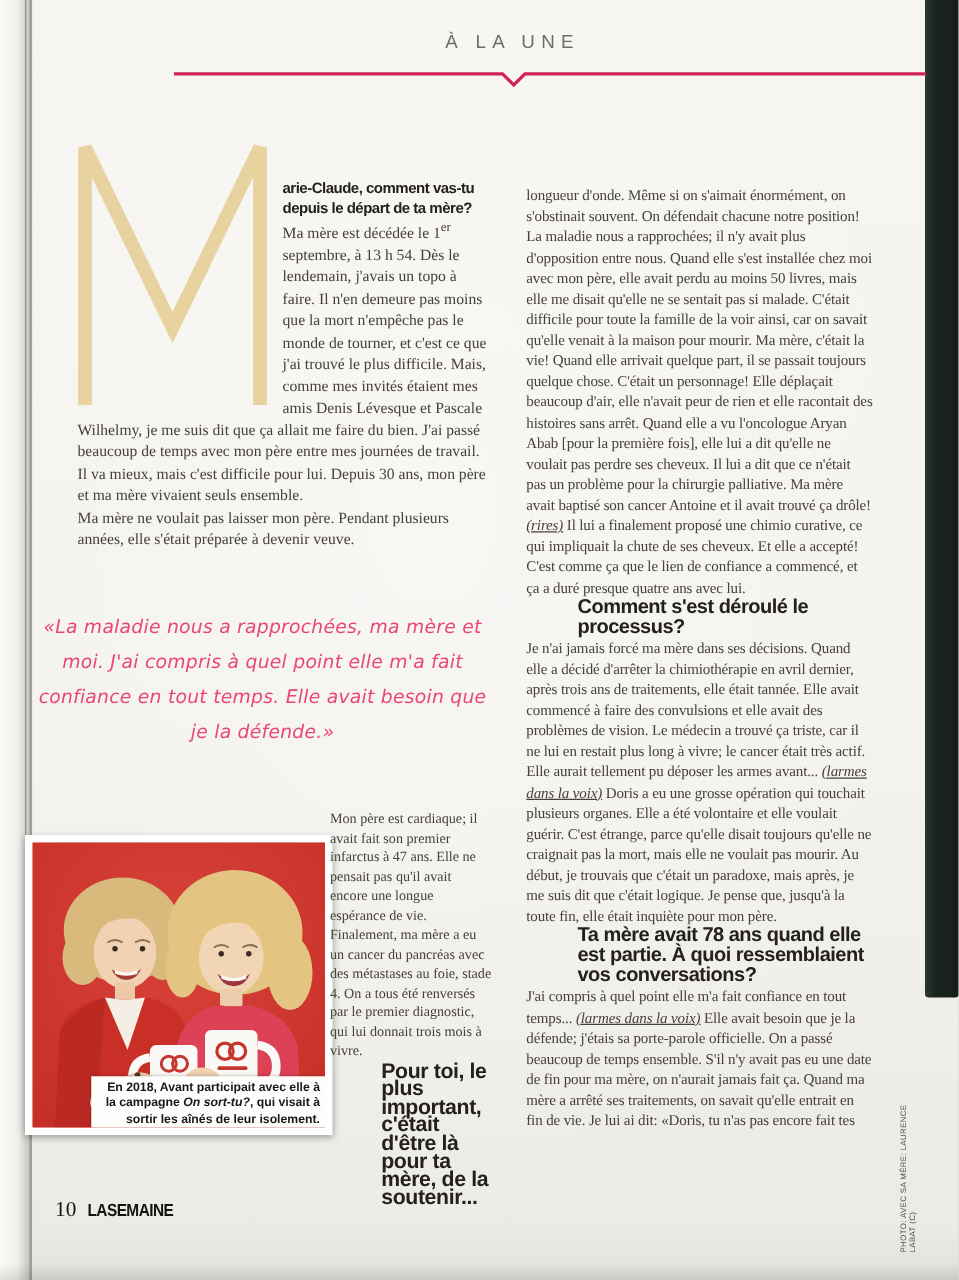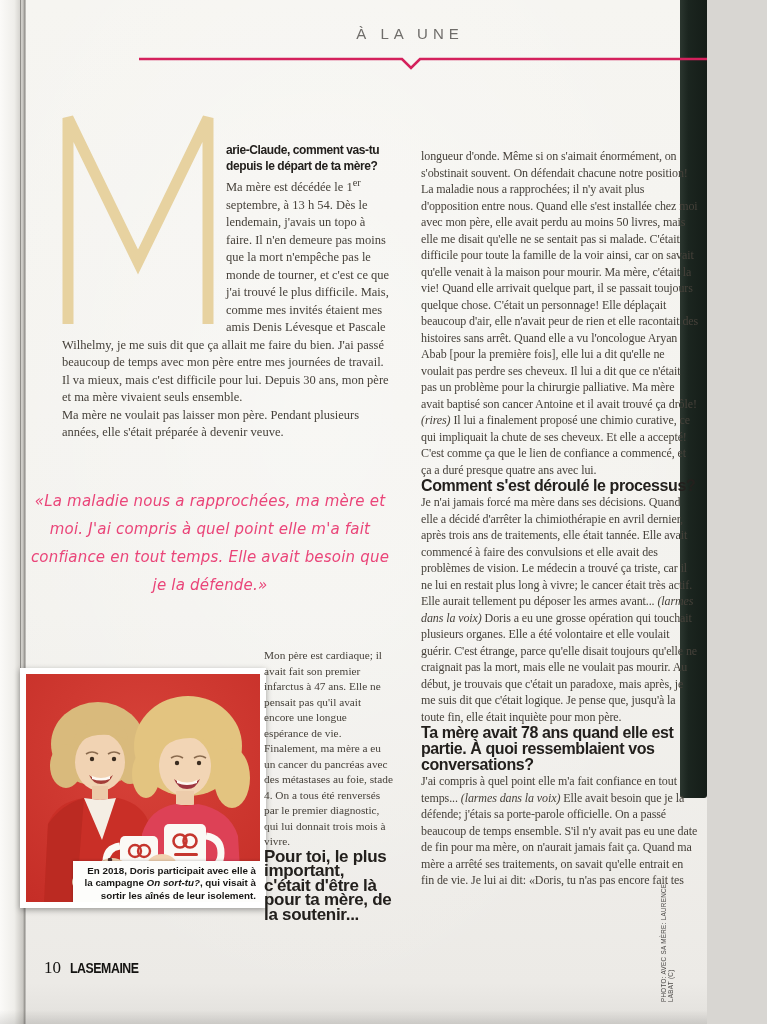--- a/index.html
+++ b/index.html
@@ -1,17 +1,17 @@
 <!DOCTYPE html>
 <html><head>
 <meta charset="utf-8">
 <style>
   html,body{margin:0;padding:0;background:#d8d6d2;}
   #page{
-    position:relative;width:707px;height:1024px;overflow:hidden;
+    position:relative;width:767px;height:1024px;overflow:hidden;
     background:
       radial-gradient(ellipse at 45% 40%, rgba(255,255,255,.35), rgba(0,0,0,0) 70%),
       linear-gradient(180deg,#f6f5f1 0%,#f3f2ee 60%,#eceae6 96%,#e2e0dc 100%);
     font-family:"Liberation Serif", serif;color:#46413a;
   }
   
   .edge-left{position:absolute;left:0;top:0;width:26px;height:1024px;
     background:linear-gradient(90deg,#fbfaf8 0%,#efeeea 55%,#c9c7c2 88%,#8e8c88 96%,#e7e5e1 100%);}
   .edge-line{position:absolute;left:20px;top:0;width:1px;height:760px;background:rgba(60,58,55,.45);}
   .bar-right{position:absolute;right:0;top:0;width:27px;height:798px;
@@ -21,21 +21,21 @@
 
   
   .kicker{position:absolute;top:25px;left:260px;width:300px;text-align:center;
     font-family:"Liberation Sans",sans-serif;font-size:15px;letter-spacing:5px;color:#6f6d6a;}
   .rule{position:absolute;left:139px;top:56px;}
 
   
   .col1{position:absolute;left:62px;top:110px;width:330px;font-size:12.5px;line-height:17.5px;}
   .dropcap{float:left;width:152px;height:212px;margin:2px 12px 4px 0;}
   .q{font-family:"Liberation Sans",sans-serif;font-weight:bold;color:#23201d;
-     font-size:12px;line-height:16px;letter-spacing:-0.4px;}
+     font-size:12px;line-height:16px;letter-spacing:-0.4px;padding-left:41px;}
   .col1 .q1{margin-top:32px;}
   p{margin:0;}
 
   
   .quote{position:absolute;left:30px;top:487px;width:360px;text-align:center;
     font-family:"DejaVu Sans",sans-serif;font-style:italic;font-weight:500;
     font-size:15px;line-height:28px;color:#ea4579;letter-spacing:.2px;}
 
   
   .photo{position:absolute;left:20px;top:668px;width:234px;height:228px;background:#fff;
@@ -46,21 +46,21 @@
     font-family:"Liberation Sans",sans-serif;font-weight:bold;font-size:9.8px;line-height:12.5px;color:#181715;}
   .caption i{font-style:italic;}
 
   
   .col2{position:absolute;left:264px;top:648px;width:130px;font-size:11.3px;line-height:15.5px;}
   .col2 .q{font-size:17px;line-height:14.5px;letter-spacing:-0.3px;}
 
   
   .col3{position:absolute;left:421px;top:148px;width:278px;font-size:12px;line-height:16.5px;letter-spacing:-0.1px;}
   .col3 .q{font-size:16px;line-height:16px;}
-  .it{font-style:italic;}
+  .it{font-style:italic;text-decoration:underline;}
 
   
   .credit{position:absolute;right:33px;top:872px;height:130px;
     writing-mode:vertical-rl;transform:rotate(180deg);
     font-family:"Liberation Sans",sans-serif;font-size:6.3px;letter-spacing:.3px;color:#4d4b49;}
   .folio{position:absolute;left:44px;top:958px;display:flex;align-items:baseline;gap:9px;}
   .folio .num{font-family:"Liberation Serif",serif;font-weight:normal;font-size:17px;color:#141311;}
   .folio .mag{font-family:"Liberation Sans",sans-serif;font-weight:800;font-size:14px;
     letter-spacing:-0.5px;color:#141311;transform:scaleX(.88);transform-origin:left;}
 </style>
@@ -148,21 +148,21 @@
         </g>
         <ellipse cx="86" cy="196" rx="16" ry="12" fill="#efcfae"></ellipse>
         <circle cx="78" cy="189" r="2.3" fill="#53312f"></circle>
         <circle cx="84" cy="186" r="2.3" fill="#53312f"></circle>
         <ellipse cx="60" cy="208" rx="14" ry="10" fill="#efcfae"></ellipse>
         <path d="M48,204 q8,-6 16,-2" stroke="#b98d62" stroke-width="2" fill="none"></path>
         <ellipse cx="136" cy="192" rx="15" ry="12" fill="#f0d1b0"></ellipse>
         <ellipse cx="186" cy="202" rx="16" ry="12" fill="#f0d1b0"></ellipse>
         <circle cx="190" cy="196" r="2.5" fill="#d8d8da"></circle>
       </svg>
-      <div class="caption"><span>En 2018, Doris participait avec elle à la campagne </span><i>On sort-tu?</i><span>, qui visait à sortir les aînés de leur isolement.</span></div>
+      <div class="caption"><span>En 2018, Avant participait avec elle à la campagne </span><i>On sort-tu?</i><span>, qui visait à sortir les aînés de leur isolement.</span></div>
     </div>
   </div>
 
   <div class="col2">
     <p>Mon père est cardiaque; il avait fait son premier infarctus à 47 ans. Elle ne pensait pas qu'il avait encore une longue espérance de vie. Finalement, ma mère a eu un cancer du pancréas avec des métastases au foie, stade 4. On a tous été renversés par le premier diagnostic, qui lui donnait trois mois à vivre.</p>
     <p class="q">Pour toi, le plus important, c'était d'être là pour ta mère, de la soutenir...</p>
   </div>
 
   <div class="col3">
     <p><span>longueur d'onde. Même si on s'aimait énormément, on s'obstinait souvent. On défendait chacune notre position! La maladie nous a rapprochées; il n'y avait plus d'opposition entre nous. Quand elle s'est installée chez moi avec mon père, elle avait perdu au moins 50 livres, mais elle me disait qu'elle ne se sentait pas si malade. C'était difficile pour toute la famille de la voir ainsi, car on savait qu'elle venait à la maison pour mourir. Ma mère, c'était la vie! Quand elle arrivait quelque part, il se passait toujours quelque chose. C'était un personnage! Elle déplaçait beaucoup d'air, elle n'avait peur de rien et elle racontait des histoires sans arrêt. Quand elle a vu l'oncologue Aryan Abab [pour la première fois], elle lui a dit qu'elle ne voulait pas perdre ses cheveux. Il lui a dit que ce n'était pas un problème pour la chirurgie palliative. Ma mère avait baptisé son cancer Antoine et il avait trouvé ça drôle! </span><span class="it">(rires)</span><span> Il lui a finalement proposé une chimio curative, ce qui impliquait la chute de ses cheveux. Et elle a accepté! C'est comme ça que le lien de confiance a commencé, et ça a duré presque quatre ans avec lui.</span></p>

